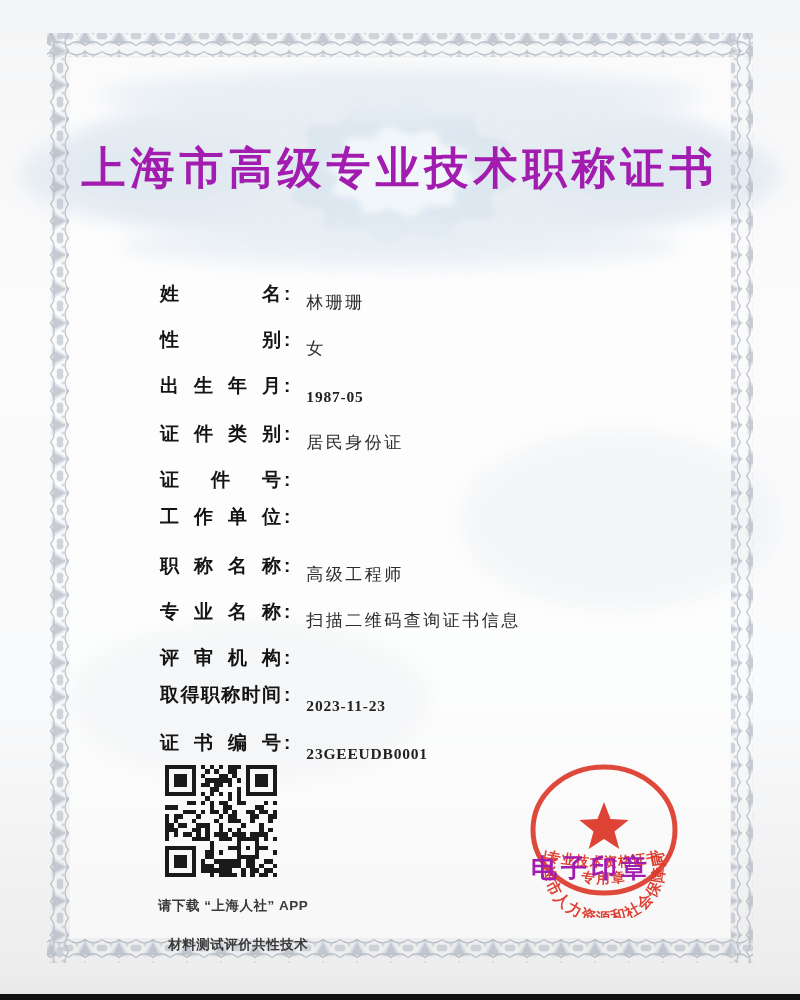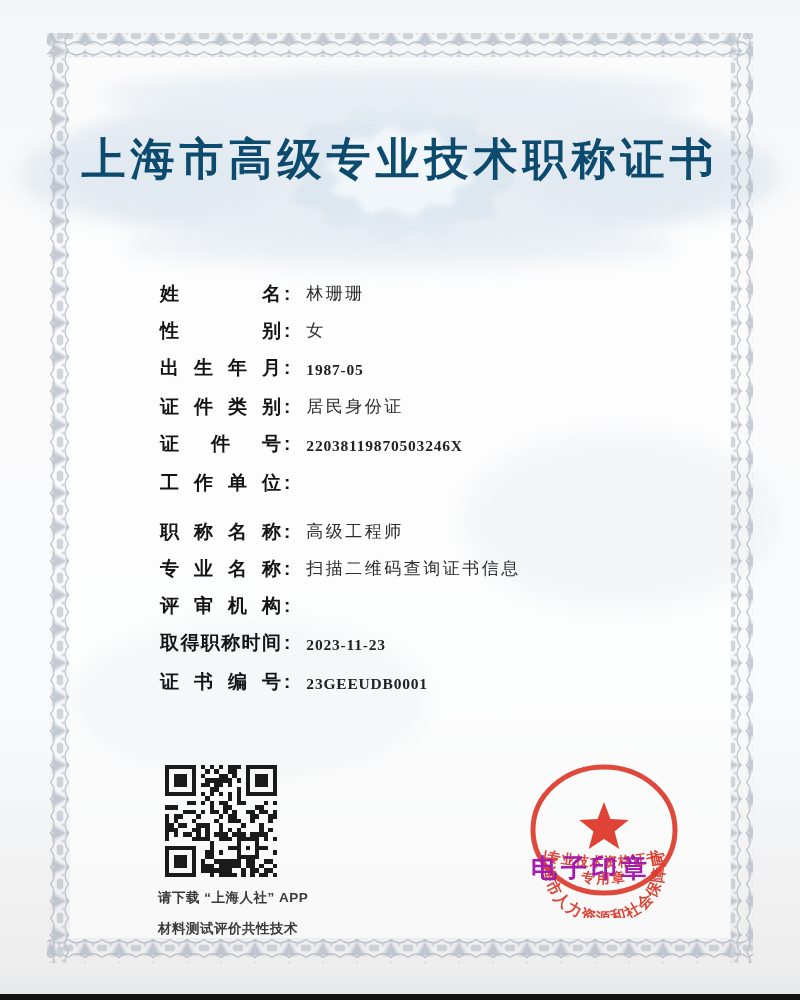--- a/index.html
+++ b/index.html
@@ -4,49 +4,51 @@
 <style>
   html,body{margin:0;padding:0;}
   body{
     width:800px;height:1000px;position:relative;overflow:hidden;
     background:linear-gradient(180deg,#f4f5f6 0%,#fbfbfc 30%,#f9fafb 70%,#ededee 97%,#e6e7e8 100%);
     font-family:"Liberation Sans","DejaVu Sans",sans-serif;
     -webkit-font-smoothing:antialiased;
   }
   .bg-svg{position:absolute;left:0;top:0;z-index:0;}
   .cert-title{
-    position:absolute;left:0;top:130px;width:800px;text-align:center;
-    font-size:44px;font-weight:900;letter-spacing:5px;color:#0c4a6e;z-index:3;
+    position:absolute;left:0;top:139px;width:800px;text-align:center;
+    font-size:44px;font-weight:900;letter-spacing:5px;color:#a21caf;z-index:3;
     font-family:"Liberation Sans",sans-serif;white-space:nowrap;
   }
   .fields{position:absolute;left:160px;top:281px;width:580px;z-index:3;}
   .row{display:flex;align-items:flex-start;margin-bottom:12px;}
   .flabel{
     width:121px;display:flex;justify-content:space-between;
     font-weight:800;font-size:19px;color:#141414;line-height:25px;
     font-family:"Liberation Sans",sans-serif;
   }
   .colon{font-weight:800;font-size:19px;color:#141414;line-height:25px;margin:0 16px 0 3px;}
   .fvalue{
     font-size:17px;line-height:25px;letter-spacing:2.5px;color:#2d2d2d;
     font-family:"DejaVu Serif","Liberation Serif",serif;
+    margin-top:9px;
   }
   .fvalue.wrap{width:378px;}
   .fvalue.num{
     font-family:Liberation Serif, serif;
     font-size:15.5px;letter-spacing:0.8px;font-weight:700;color:#222;padding-top:2px;
   }
   .mt-lg{margin-top:24px;}
   .mt-md{margin-top:7px;}
   .qr-block{position:absolute;left:165px;top:765px;z-index:3;}
   .qr-code{width:112px;height:112px;display:block;}
   .qr-caption{
-    margin:11px 0 0 -7px;font-size:13.5px;font-weight:700;color:#3a3a3a;
+    margin:19px 0 0 -7px;font-size:13.5px;font-weight:700;color:#3a3a3a;
     line-height:20px;letter-spacing:0.5px;white-space:nowrap;
     font-family:"Liberation Sans",sans-serif;
+    text-align:right;
   }
   .seal{position:absolute;left:516px;top:750px;z-index:4;}
   .seal-overlay{
     position:absolute;left:531px;top:851px;z-index:5;
     font-size:26px;font-weight:800;letter-spacing:4px;color:#a21caf;
     font-family:"Liberation Sans",sans-serif;white-space:nowrap;
   }
   .bottom-bar{position:absolute;left:0;bottom:0;width:800px;height:6px;background:#121212;z-index:6;}
 </style>
 </head>
@@ -142,21 +144,20 @@
       <span class="colon">:</span>
     <span class="fvalue">居民身份证</span>
   </div>
   <div class="row">
     <span class="flabel">
         <span>证</span>
         <span>件</span>
         <span>号</span>
       </span>
       <span class="colon">:</span>
-    <span class="fvalue num">22038119870503246X</span>
   </div>
   <div class="row">
     <span class="flabel">
         <span>工</span>
         <span>作</span>
         <span>单</span>
         <span>位</span>
       </span>
       <span class="colon">:</span>
   </div>

